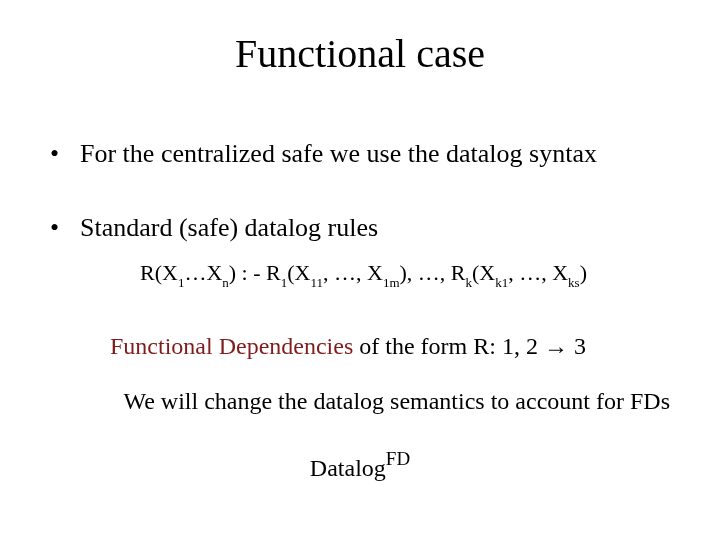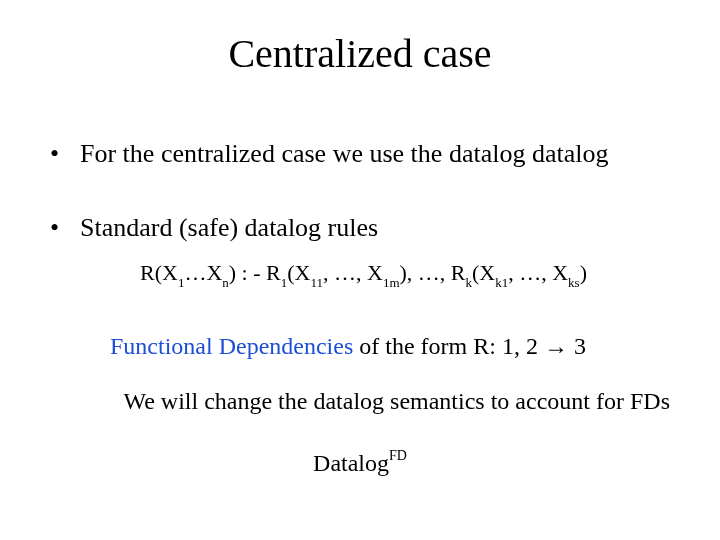--- a/index.html
+++ b/index.html
@@ -46,47 +46,47 @@
     vertical-align: sub;
     position: relative;
     top: 2px;
   }
   .fd-line {
     font-size: 24px;
     margin: 15px 0 28px 60px;
     color: #000;
   }
   .fd-label {
-    color: #1d4ed8;
+    color: #7f1d1d;
   }
   .change-line {
     font-size: 24px;
     margin: 0 0 35px 60px;
     text-align: right;
   }
   .datalog-fd {
     font-size: 24px;
     text-align: center;
     margin-top: 10px;
   }
   .sup {
-    font-size: 14px;
+    font-size: 19px;
     vertical-align: super;
     position: relative;
     top: -2px;
   }
 </style>
 </head>
 <body>
 
 <div class="slide">
 
-  <div class="title">Centralized case</div>
+  <div class="title">Functional case</div>
 
-  <div class="bullet">For the centralized case we use the datalog datalog</div>
+  <div class="bullet">For the centralized safe we use the datalog syntax</div>
 
   <div class="bullet">Standard (safe)  datalog rules</div>
 
   <div class="rule-line">
     <span>R(X</span><span class="sub">1</span><span>…X</span><span class="sub">n</span><span>) : - R</span><span class="sub">1</span><span>(X</span><span class="sub">11</span><span>, …, X</span><span class="sub">1m</span><span>), …, R</span><span class="sub">k</span><span>(X</span><span class="sub">k1</span><span>, …, X</span><span class="sub">ks</span><span>)</span>
   </div>
 
   <div class="fd-line">
     <span class="fd-label">Functional Dependencies</span><span> of the form R: 1, 2 → 3</span>
   </div>

